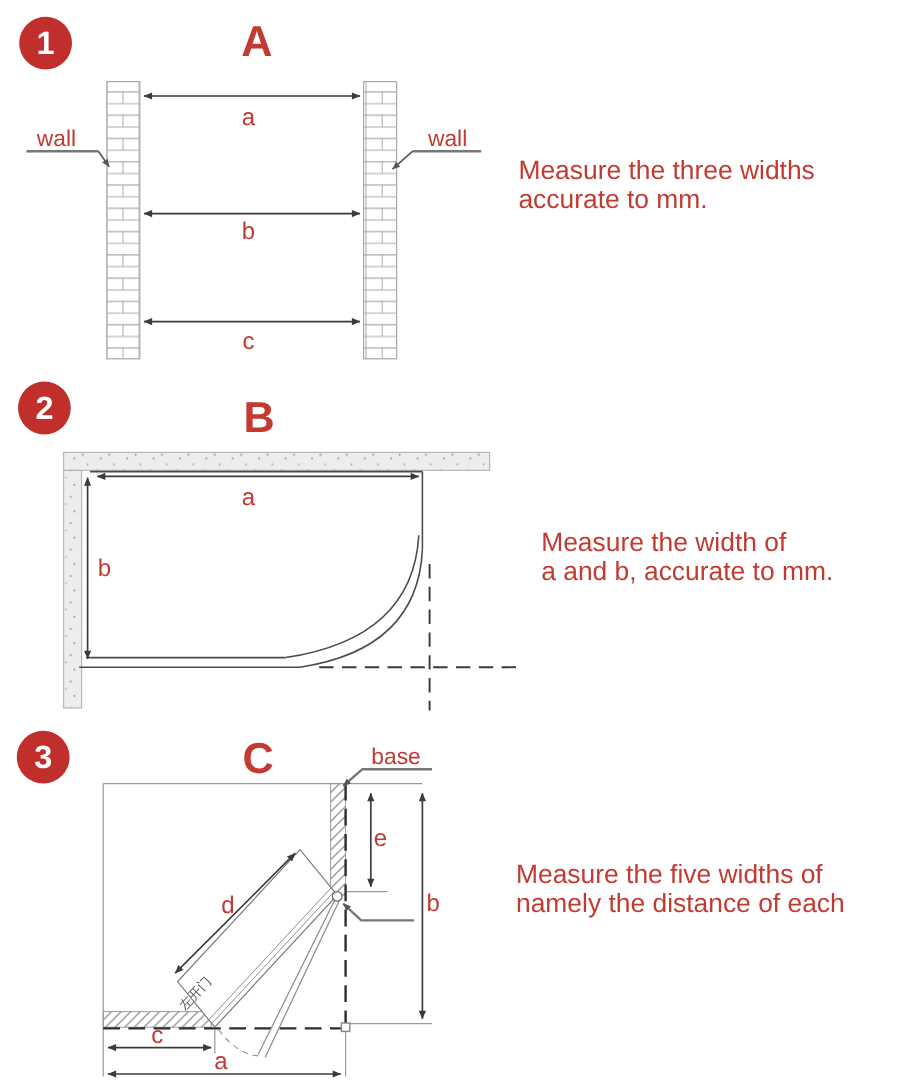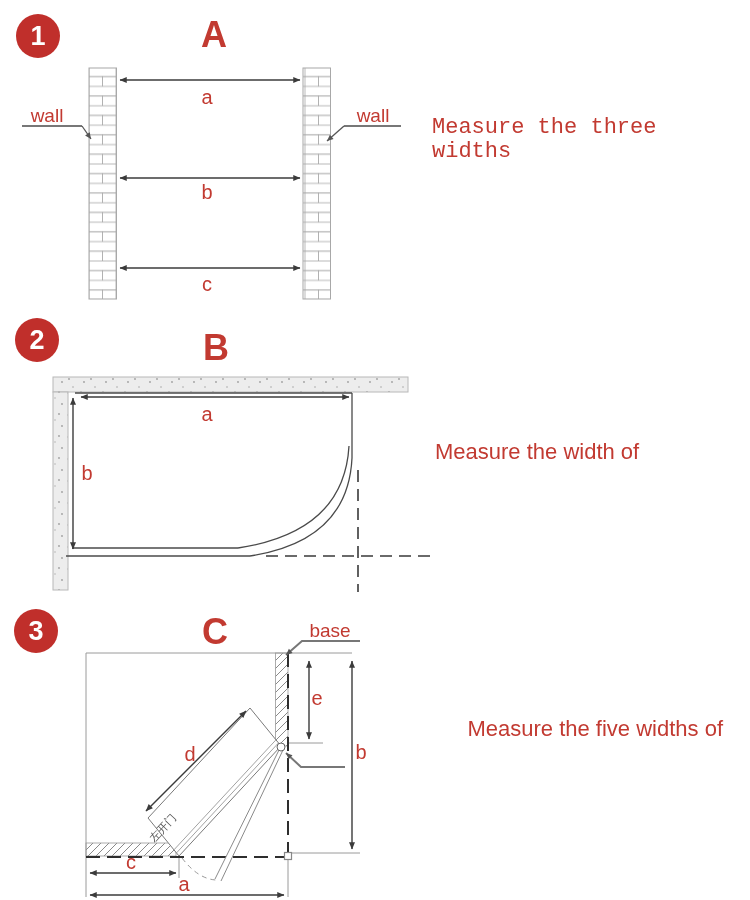--- a/index.html
+++ b/index.html
@@ -145,23 +145,26 @@
     <span>2</span>
   </div>
   <div class="badge" style="left:14px;top:609px;">
     <span>3</span>
   </div>
 
   <div class="letter" style="left:188px;top:17px;">A</div>
   <div class="letter" style="left:190px;top:330px;">B</div>
   <div class="letter" style="left:189px;top:614px;">C</div>
 
-  <div class="desc" style="left:432px;top:116px;width:300px;font-family:Liberation Mono, monospace;">
+  <div class="desc" style="left:432px;top:130px;width:300px;">
     <div>Measure the three widths</div>
+    <div>accurate to mm.</div>
   </div>
-  <div class="desc" style="left:435px;top:440px;width:300px;">
+  <div class="desc" style="left:451px;top:440px;width:300px;">
     <div>Measure the width of</div>
+    <div>a and b, accurate to mm.</div>
   </div>
-  <div class="desc" style="left:408px;top:717px;width:315px;text-align:right;">
+  <div class="desc" style="left:430px;top:717px;width:315px;">
     <div>Measure the five widths of</div>
+    <div>namely the distance of each</div>
   </div>
 
 </div>
 
 </body></html>

